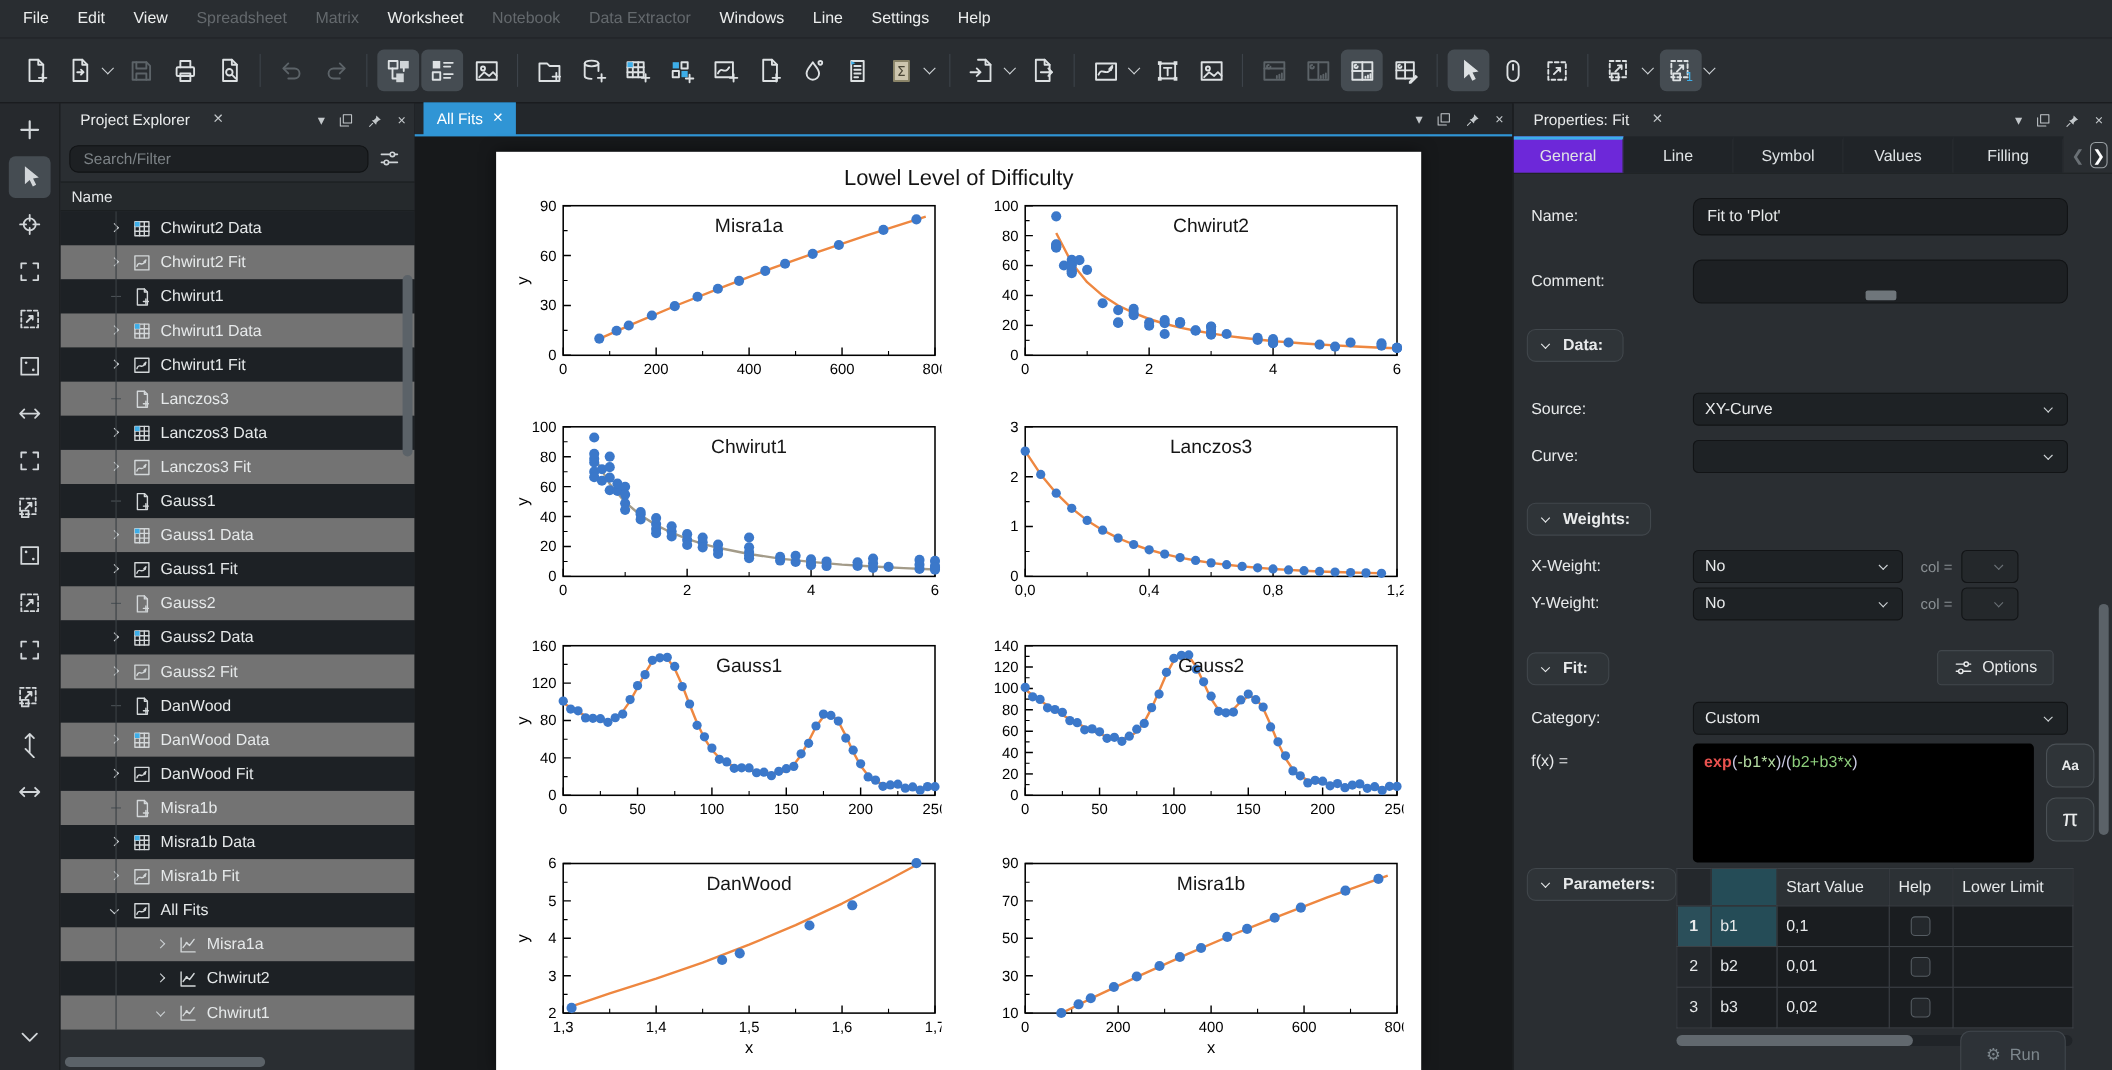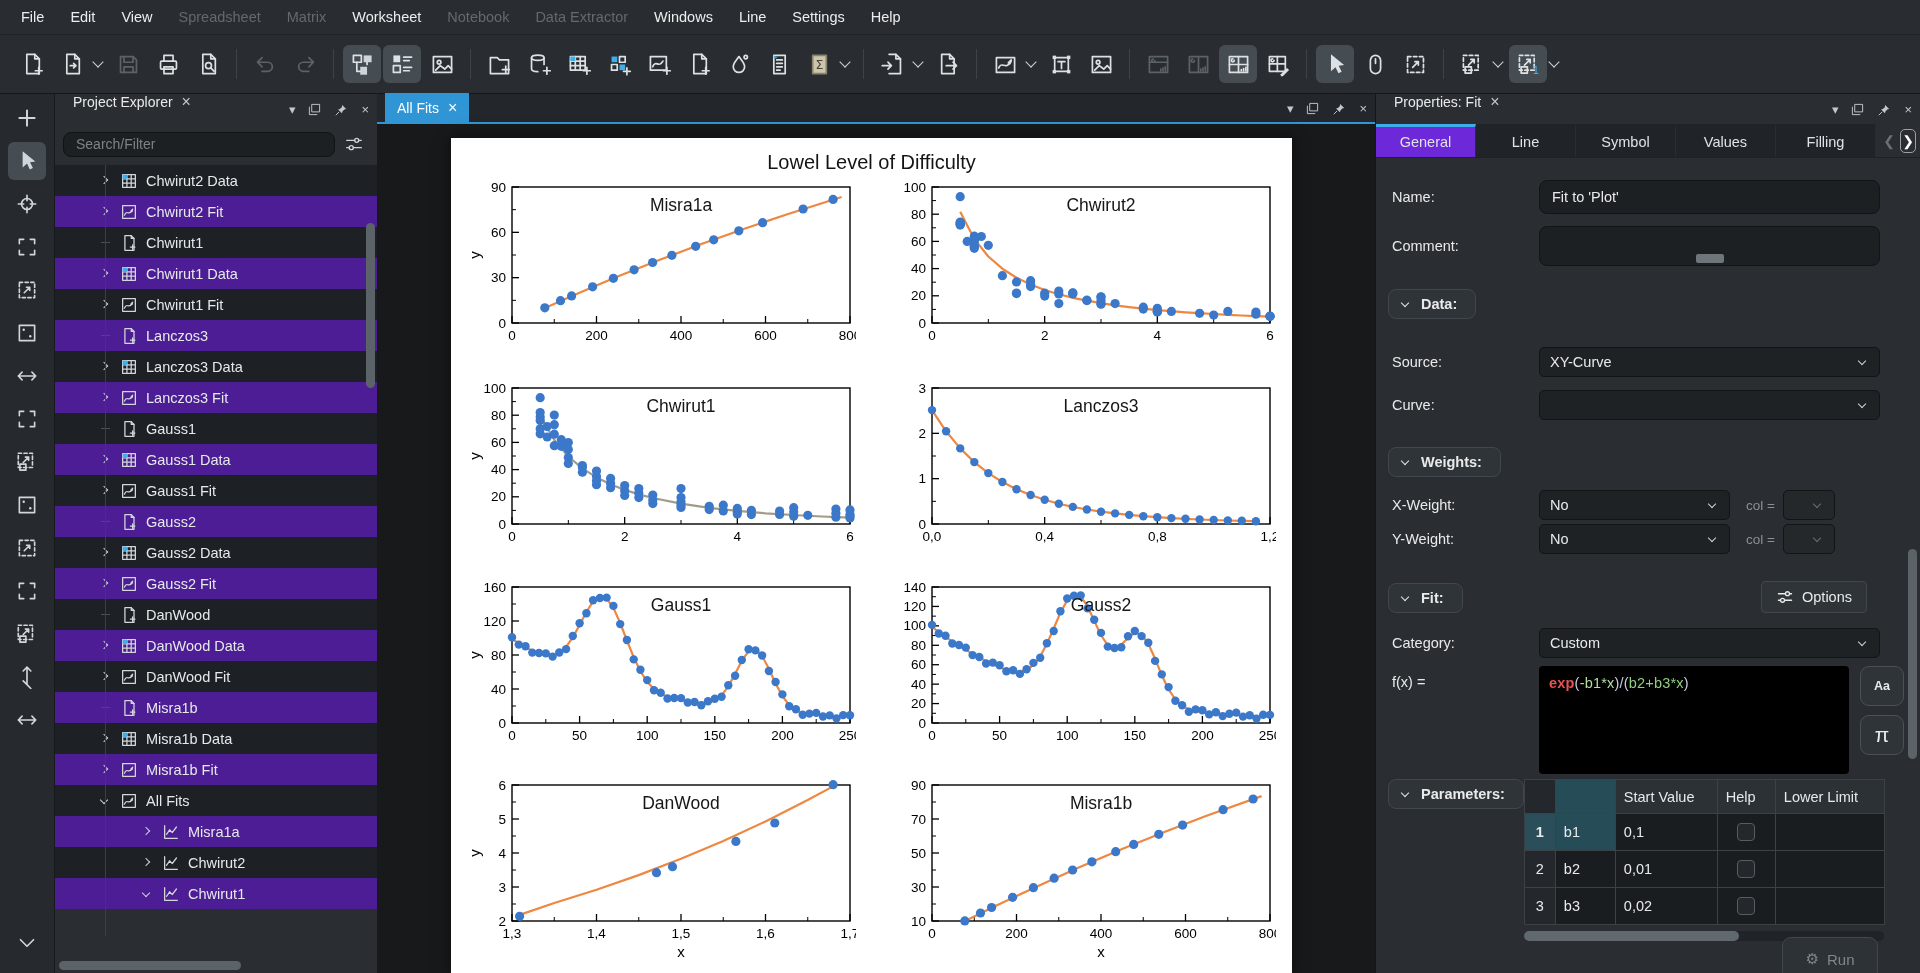--- a/index.html
+++ b/index.html
@@ -29,40 +29,40 @@
 
   
   #sidebar{position:absolute;left:0;top:94px;bottom:0;width:55px;background:#26292d;border-right:1px solid #17191b}
   .side-btn{width:38px;height:38px;margin:5px auto;border-radius:6px;display:flex;align-items:center;justify-content:center;color:#d2d6d9}
   .side-btn svg{width:24px;height:24px;fill:none;stroke:currentColor;stroke-width:1.5;stroke-linecap:round;stroke-linejoin:round}
   .side-btn.active{background:#454c52}
   #sidebar-overflow{position:absolute;bottom:6px;left:0;right:0}
 
   
   .dock-tabbar{height:30px;display:flex;align-items:center;padding:0 8px;color:#e8eaeb}
-  .dock-tab{display:flex;gap:9px;padding:0 10px;height:30px;font-size:14px}
+  .dock-tab{display:flex;align-items:center;gap:21px;padding:0 10px;height:30px;font-size:14px}
   .dock-x{color:#c3c8cb;font-size:16px;line-height:1}
   .dock-controls{margin-left:auto;display:flex;gap:12px;align-items:center;color:#c3c8cb}
   .dock-controls .ic svg{width:15px;height:15px;stroke-width:1.4}
   .dock-controls .txt{font-size:13px}
 
   
   #explorer{position:absolute;left:55px;top:94px;width:322px;bottom:0;background:#2a2e32;display:flex;flex-direction:column}
   #search-wrap{margin:5px 8px 6px 8px;position:relative;display:flex;align-items:center}
   #search-input{flex:1;height:25px;background:#1d2023;border:1px solid #111315;border-radius:8px;color:#e8eaeb;
                 padding:0 12px;font-size:14px;font-family:inherit;outline:none}
   #search-input::placeholder{color:#7c8286}
   #filter-btn{width:30px;height:30px;margin-left:4px;color:#cfd4d7}
   .name-hdr{height:27px;background:#25292c;border-top:1px solid #1b1e21;border-bottom:1px solid #1b1e21;
             display:flex;align-items:center;padding-left:10px;font-size:14px;color:#e3e6e8}
   #tree{flex:1;position:relative;overflow:hidden}
   #tree-guide{position:absolute;left:50px;top:0;bottom:22px;width:1px;background:#3a4045}
   .tree-row{height:31px;display:flex;align-items:center;font-size:14.5px;color:#e6e9ea;padding-left:40px;position:relative}
   .tree-row.odd{background:#1d2125}
-  .tree-row.even{background:#4c1d95}
+  .tree-row.even{background:#737373}
   .tree-exp{width:20px;display:flex;align-items:center;justify-content:center}
   .tree-exp .chev{border-color:#ccd1d4}
   .tree-exp.collapsed .chev{transform:rotate(-45deg)}
   .tree-exp.none .dash{width:9px;height:1px;background:#4a5055}
   .tree-ic{margin:0 7px 0 4px;color:#d3d7d9}
   .tree-ic svg{width:20px;height:20px;fill:none;stroke:currentColor;stroke-width:1.4;stroke-linecap:round;stroke-linejoin:round}
   .tree-label{white-space:nowrap}
   #tree-vscroll{position:absolute;right:2px;top:58px;width:9px;height:165px;background:#5b6268;border-radius:5px}
   #tree-hscroll{height:12px;margin:1px 4px 2px 4px;position:relative}
   #tree-hscroll .thumb{position:absolute;left:0;top:2px;height:9px;width:58%;background:#5b6268;border-radius:5px}
@@ -512,20 +512,23 @@
   </div>
   <div id="search-wrap">
     <input id="search-input" placeholder="Search/Filter" style="">
     <span id="filter-btn" class="ic">
         <svg viewBox="0 0 22 22" style="width:20px;height:20px;fill:none;stroke:currentColor;stroke-width:1.6;stroke-linecap:round">
           <path d="M3 7h16M3 15h16"></path>
           <circle cx="14" cy="7" r="2.2" fill="#2a2e32"></circle>
           <circle cx="8" cy="15" r="2.2" fill="#2a2e32"></circle>
         </svg>
       </span>
+  </div>
+  <div class="name-hdr">
+    <span>Name</span>
   </div>
   <div id="tree">
     <div id="tree-rows">
         <div class="tree-row odd">
           <span class="tree-exp collapsed" style="margin-left: 0px;">
             <span class="chev small"></span>
           </span>
           <span class="tree-ic">
             <svg viewBox="0 0 22 22">
               <rect x="4" y="4" width="14" height="14"></rect>
@@ -1535,21 +1538,21 @@
       <span class="arr on">❯</span>
     </div>
   </div>
 
   <div class="frow" style="margin-top:22px">
     <span class="flabel">Name:</span>
     <div class="finput">
       <span>Fit to 'Plot'</span>
     </div>
   </div>
-  <div class="frow" style="margin-top:12px">
+  <div class="frow" style="margin-top:22px">
     <span class="flabel">Comment:</span>
     <div class="finput" style="height:40px">
       <span></span>
       <div class="grip"></div>
     </div>
   </div>
 
   <div style="margin-top:23px">
     <span class="hdr-btn">
       <span class="chev small"></span>

